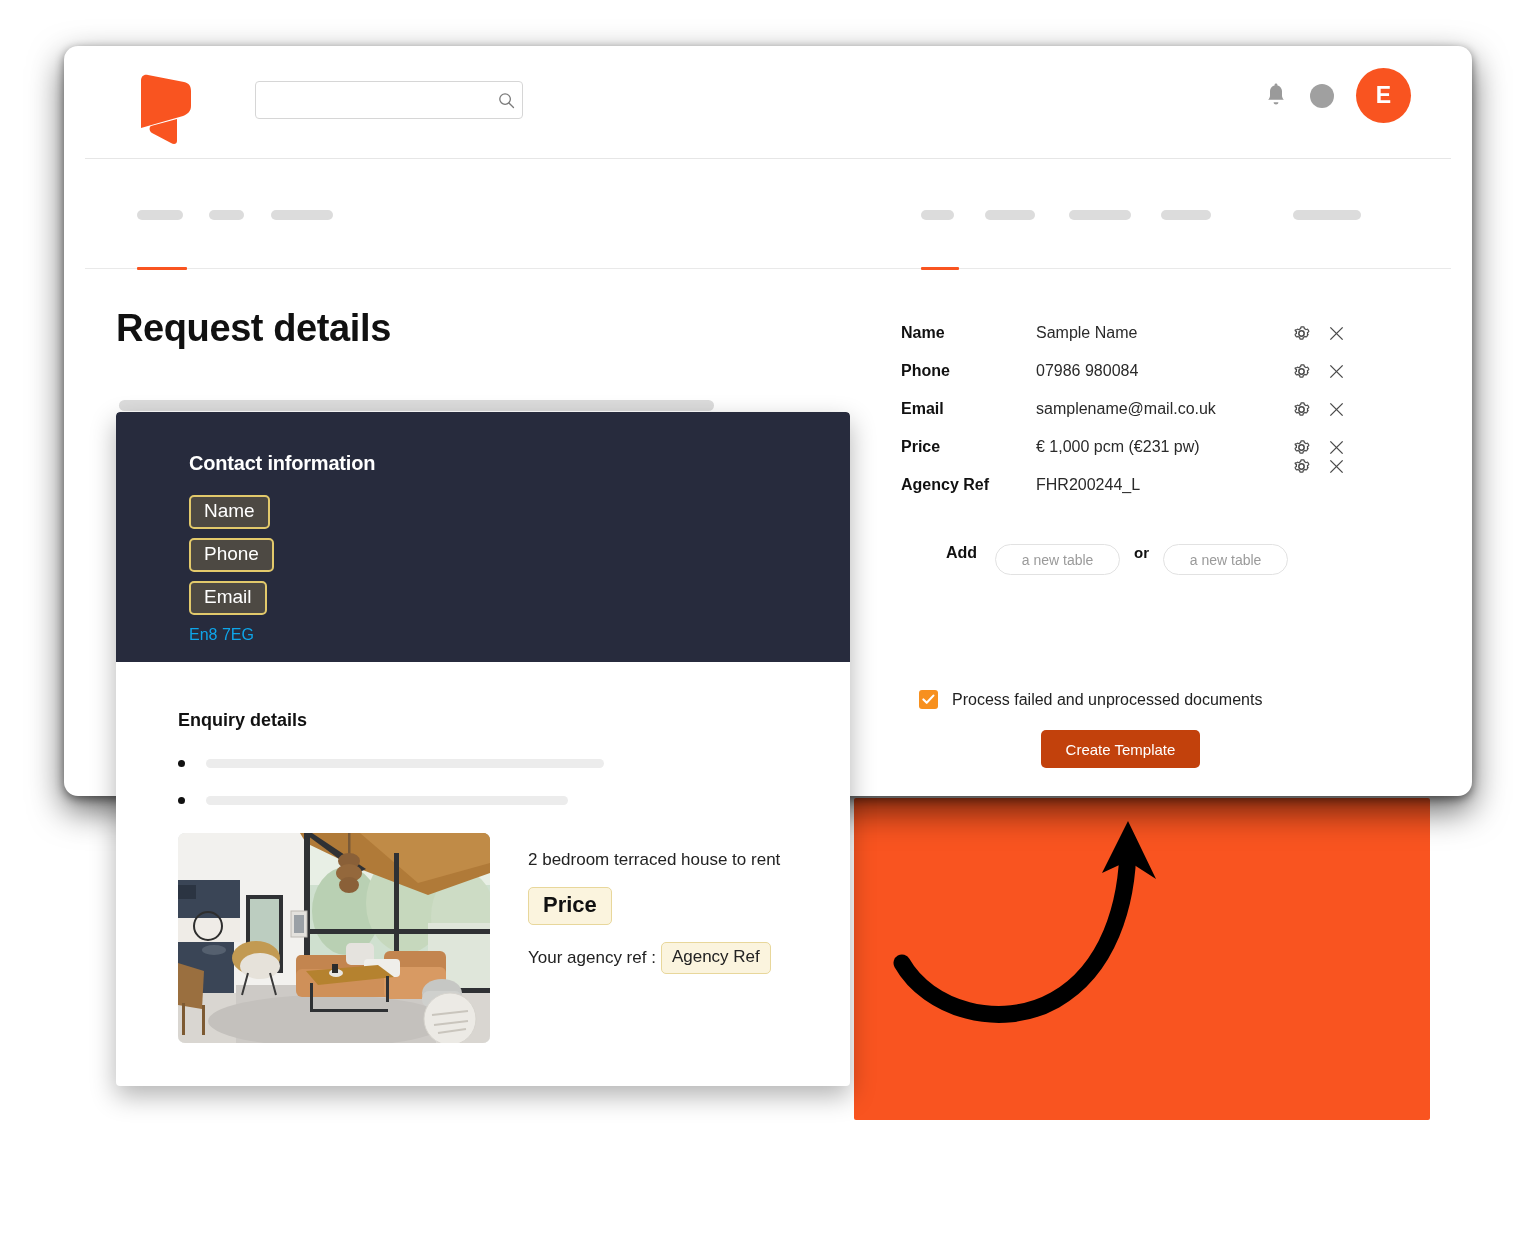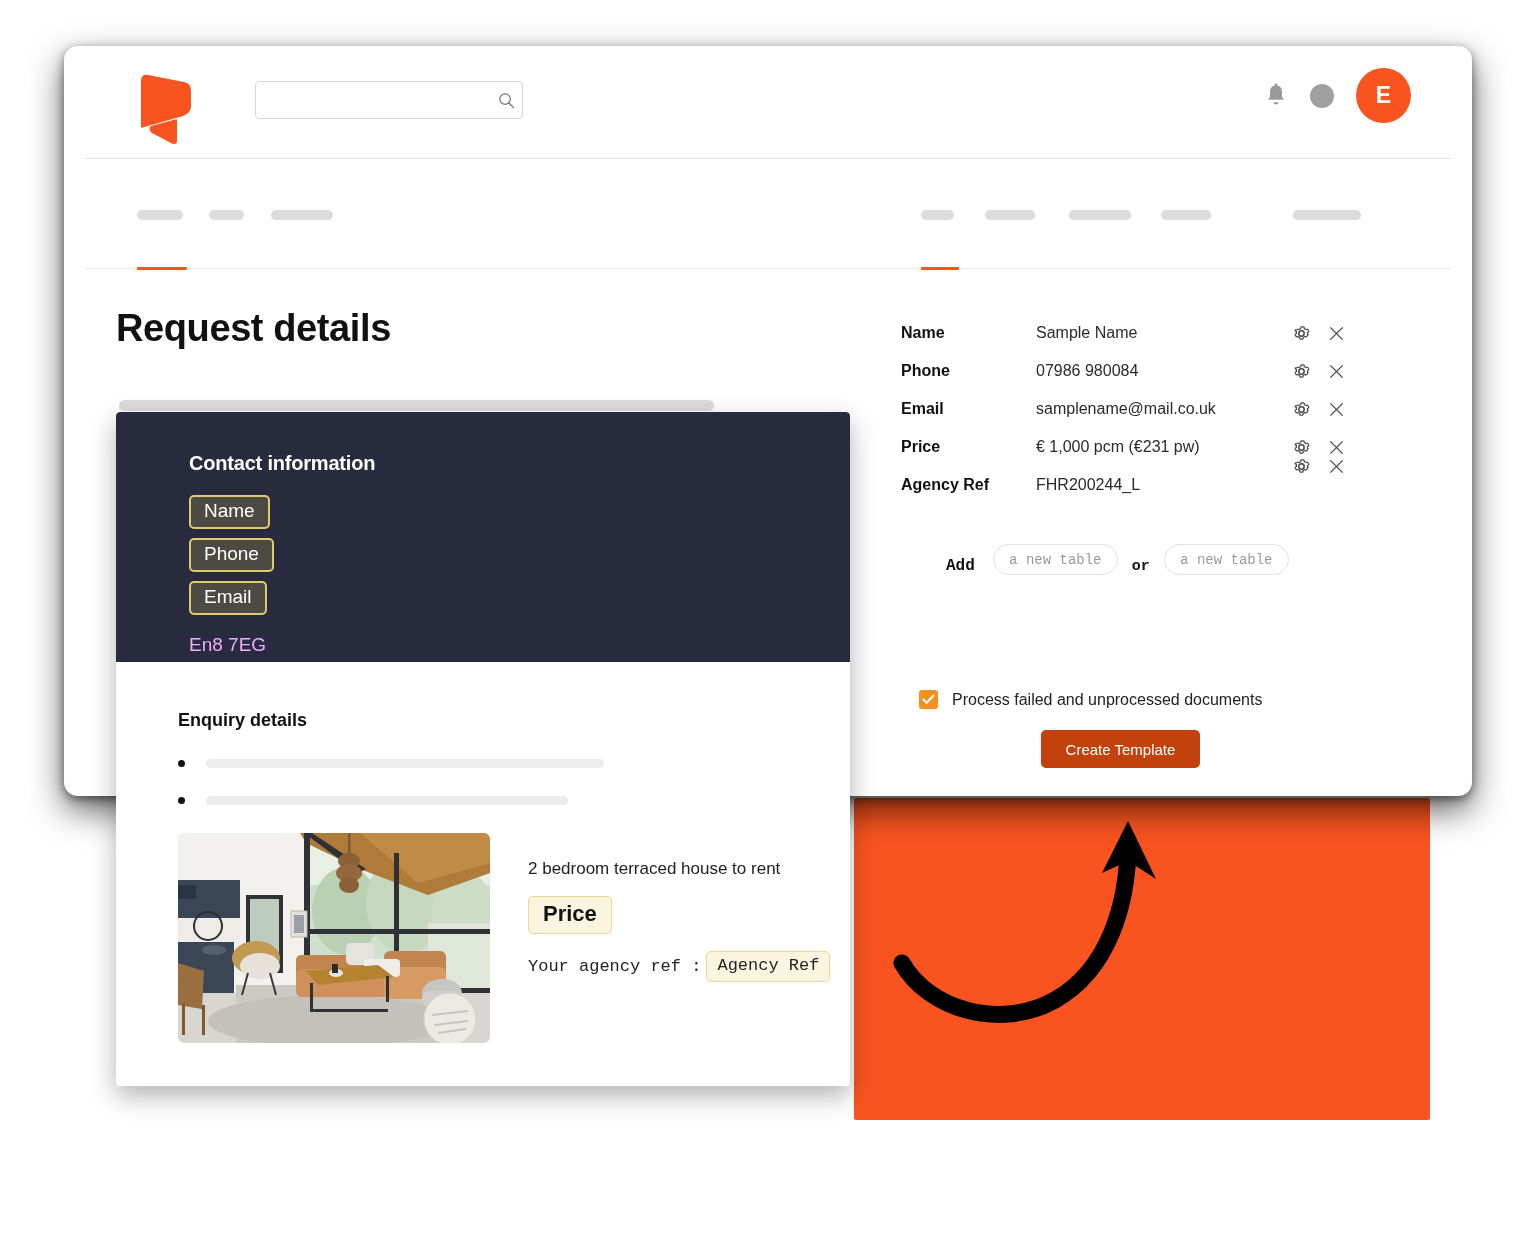--- a/index.html
+++ b/index.html
@@ -196,23 +196,23 @@
     display: inline-block;
     background: rgba(214,184,90,0.22);
     border: 2px solid #E2C96B;
     border-radius: 5px;
     color: #ffffff;
     font-size: 19px;
     padding: 3px 13px 5px 13px;
     margin-bottom: 9px;
   }
   .postcode {
-    color: #f0abfc;
-    font-size: 19px;
-    margin-top: 10px;
+    color: #0ea5e9;
+    font-size: 16px;
+    margin-top: 2px;
   }
 
   .email-body { padding: 48px 10px 0 62px; position: relative; }
   .email-body h4 {
     font-size: 18px;
     font-weight: 700;
     color: #111;
     margin-bottom: 28px;
   }
   .bullet-row { display: flex; align-items: center; margin-bottom: 28px; }
@@ -236,40 +236,39 @@
   .listing-addr {
     font-size: 18px;
     font-weight: 700;
     color: #111;
     line-height: 1.42;
     max-width: 290px;
   }
   .listing-sub {
     font-size: 17px;
     color: #222;
-    margin-top: 20px;
+    margin-top: 11px;
   }
   .token-light {
     display: inline-block;
     background: #FBF4DE;
     border: 1.5px solid #E8D79B;
     border-radius: 5px;
     font-size: 22px;
     font-weight: 700;
     color: #111;
     padding: 4px 14px 6px 14px;
     margin-top: 17px;
   }
   .ref-line {
     margin-top: 17px;
     font-size: 17px;
     color: #222;
     display: flex;
     align-items: center;
-    font-family: Liberation Mono, monospace;
   }
   .token-inline {
     display: inline-block;
     background: #FBF4DE;
     border: 1.5px solid #E8D79B;
     border-radius: 5px;
     font-size: 17px;
     color: #222;
     padding: 4px 10px 6px 10px;
     margin-left: 5px;
@@ -300,24 +299,23 @@
   }
   .row-actions { display: flex; align-items: center; gap: 14px; width: 70px; }
   .icon-btn {
     width: 21px; height: 21px;
     display: flex; align-items: center; justify-content: center;
     cursor: pointer;
   }
 
   .add-row {
     display: flex;
-    align-items: flex-end;
+    align-items: flex-start;
     margin-top: 40px;
     padding-left: 45px;
-    font-family: Liberation Mono, monospace;
   }
   .add-label { font-size: 16px; font-weight: 700; color: #111; margin-right: 18px; }
   .pill {
     border: 1px solid #e2e2e2;
     border-radius: 20px;
     height: 31px;
     display: flex;
     align-items: center;
     justify-content: center;
     font-size: 14px;

